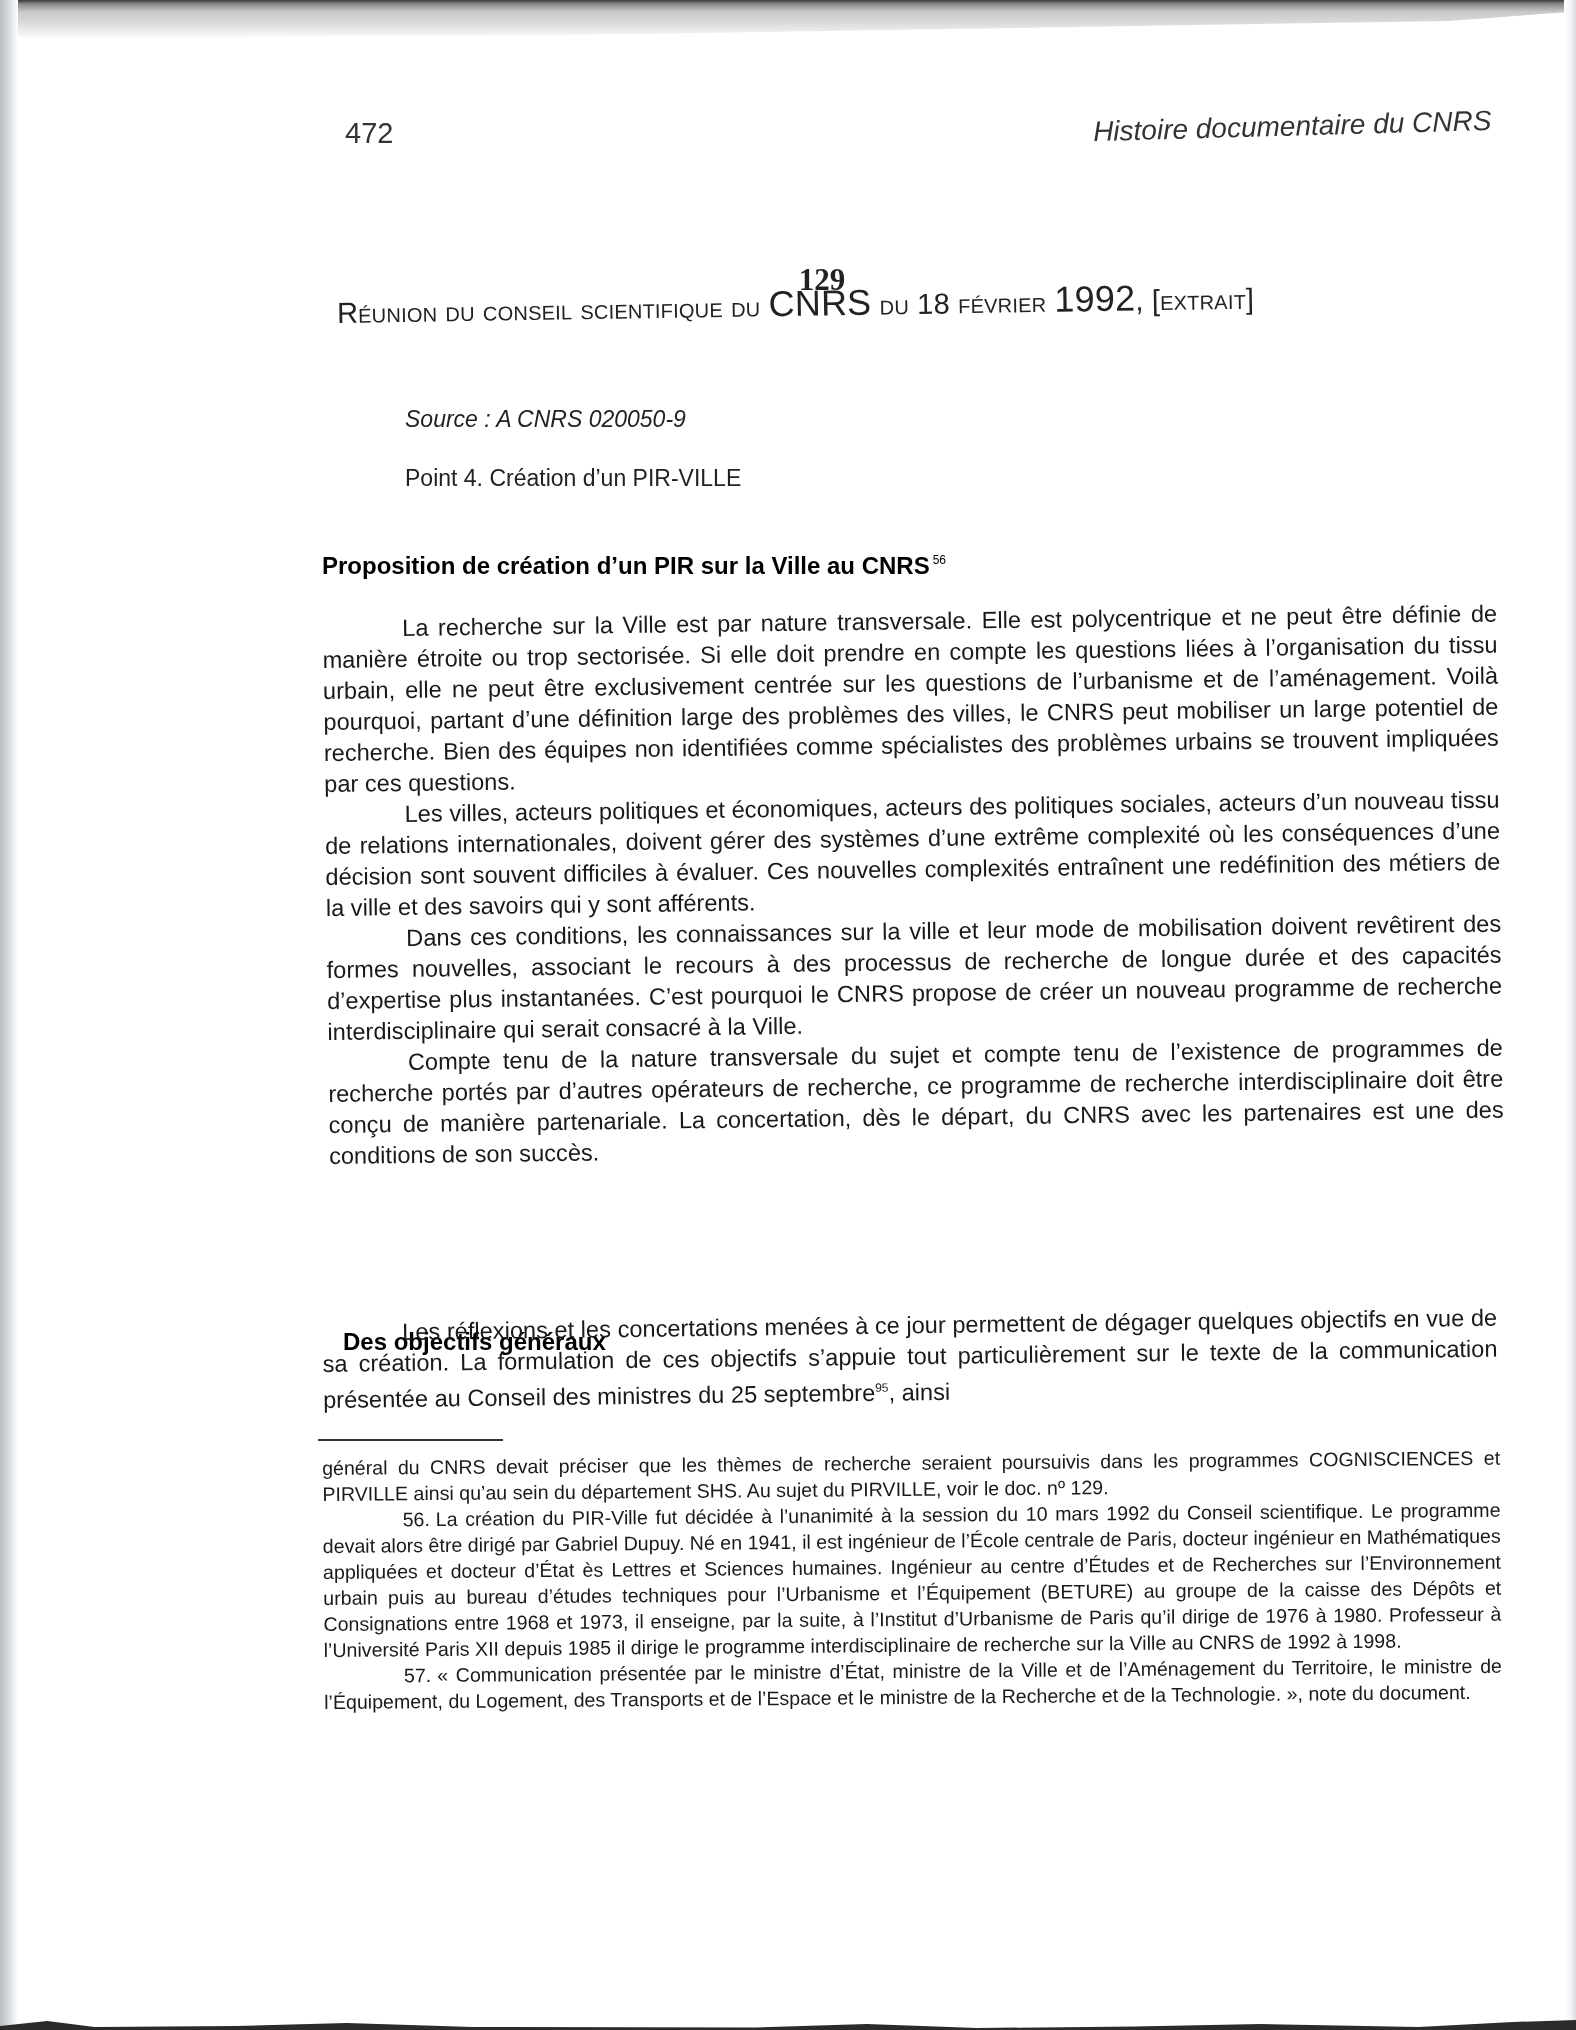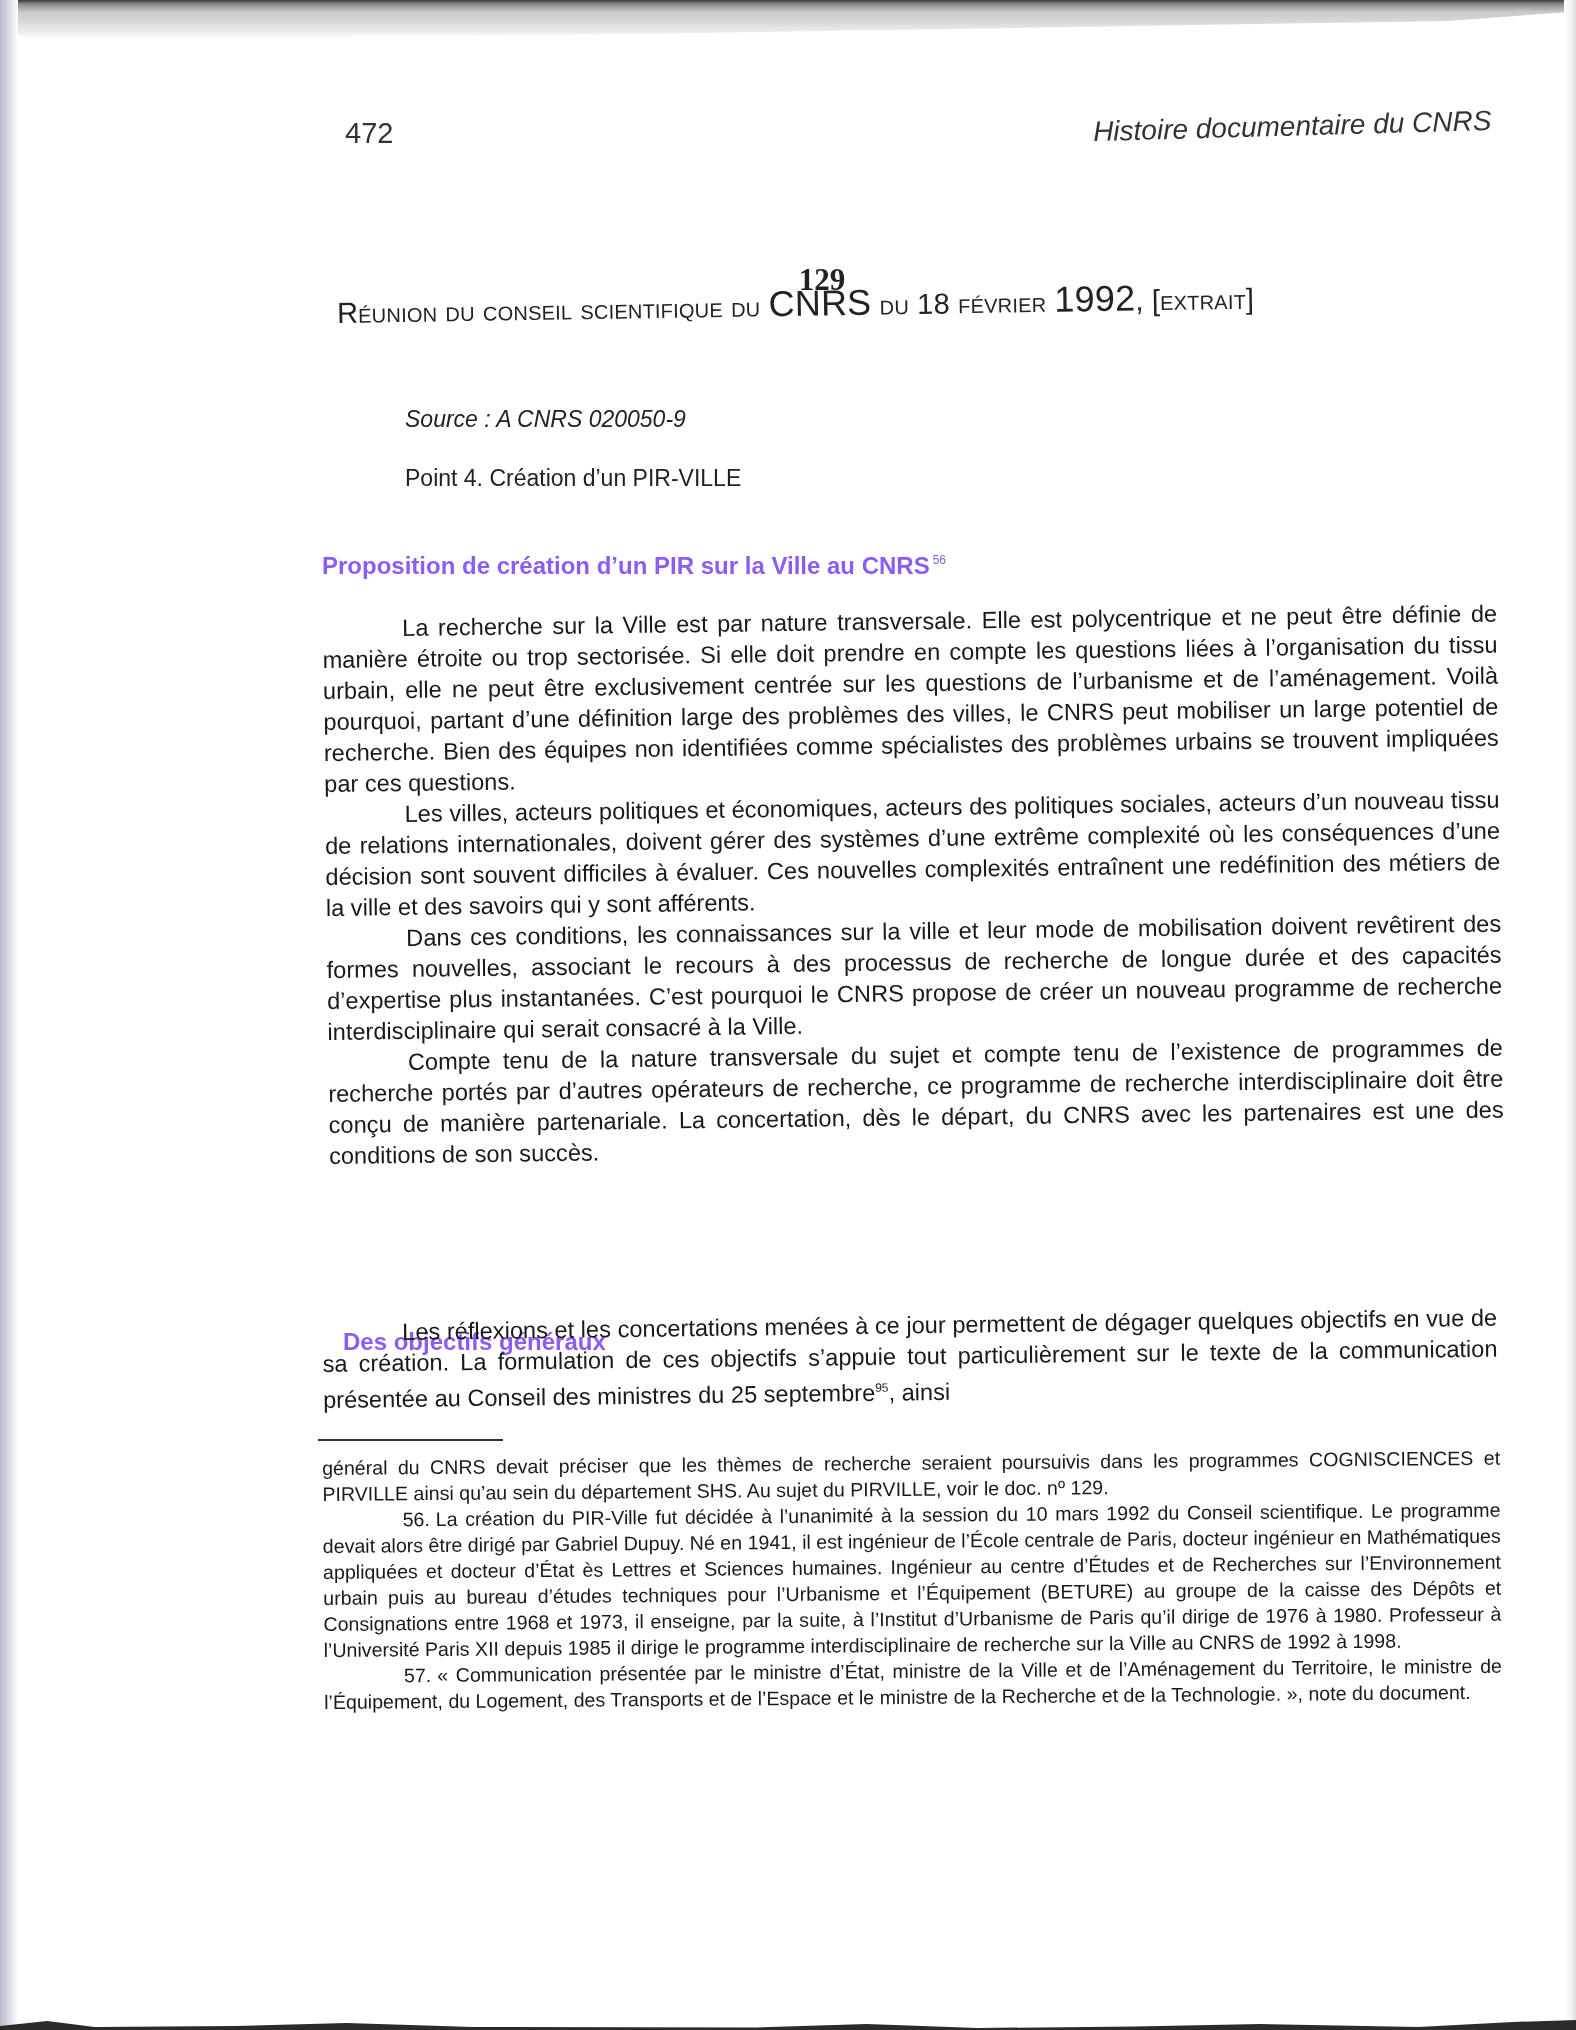--- a/index.html
+++ b/index.html
@@ -45,21 +45,21 @@
     transform:rotate(-0.9deg); transform-origin:left center; white-space:nowrap;
   }
   .doc-title .big { font-size:36px; }
   .source {
     position:absolute; left:405px; top:406px; font-size:23px; font-style:italic; color:#222;
   }
   .point {
     position:absolute; left:405px; top:465px; font-size:23px; font-weight:normal; color:#222;
   }
   .section-heading {
-    position:absolute; left:322px; font-size:24px; font-weight:bold; color:#8b5cf6; white-space:nowrap;
+    position:absolute; left:322px; font-size:24px; font-weight:bold; color:#000000; white-space:nowrap;
   }
   .section-heading sup { font-size:12px; font-weight:normal; vertical-align:10px; margin-left:3px; }
   .body-block {
     position:absolute; left:322px; width:1175px; font-size:23.6px; line-height:31px; color:#1a1a1a;
     text-align:justify; transform-origin:left top;
   }
   .body-block p { margin:0; text-indent:80px; }
   .body-block sup { font-size:12px; vertical-align:9px; }
   .fn-rule {
     position:absolute; left:318px; top:1439px; width:185px; height:2px; background:#333;

